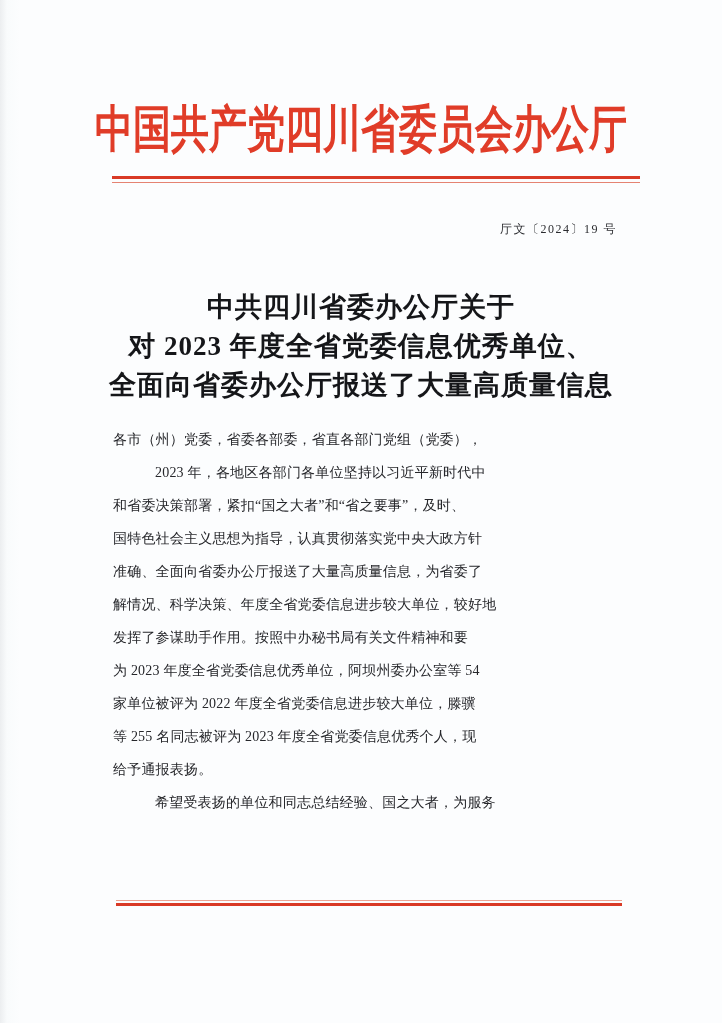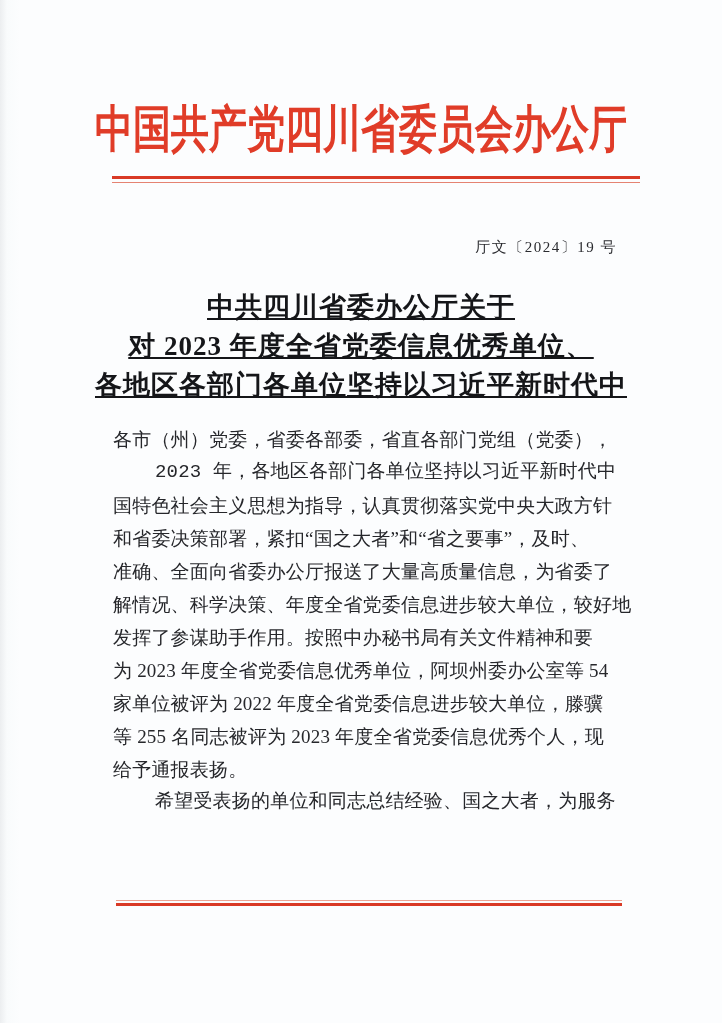--- a/index.html
+++ b/index.html
@@ -38,56 +38,54 @@
     position: absolute;
     top: 176px;
     left: 112px;
     width: 528px;
     height: 3px;
     border-top: 3px solid #d93a26;
     border-bottom: 1px solid #e58372;
   }
   .doc-number {
     position: absolute;
-    top: 238px;
+    top: 221px;
     right: 105px;
-    font-size: 15px;
+    font-size: 12px;
     letter-spacing: 1.5px;
     color: #2a2b2f;
     white-space: nowrap;
   }
   .title-block {
     position: absolute;
     top: 288px;
     left: 0;
     width: 100%;
     text-align: center;
     font-weight: 700;
     font-size: 27px;
     line-height: 39px;
     color: #151619;
     letter-spacing: 1px;
-    text-decoration: underline;
   }
   .body-block {
     position: absolute;
     top: 423px;
     left: 113px;
     width: 530px;
-    font-size: 19px;
+    font-size: 14px;
     line-height: 33px;
     color: #26272b;
     letter-spacing: 0.2px;
   }
   .body-line {
     white-space: nowrap;
   }
   .body-line.indent {
     padding-left: 42px;
-    font-family: Liberation Mono, monospace;
   }
   .bottom-divider {
     position: absolute;
     top: 900px;
     left: 116px;
     width: 506px;
     height: 2px;
     border-top: 1px solid #eba393;
     border-bottom: 3px solid #d93a26;
   }
@@ -99,28 +97,28 @@
 
   <div class="letterhead">中国共产党四川省委员会办公厅</div>
 
   <div class="letterhead-divider"></div>
 
   <div class="doc-number">厅文〔2024〕19 号</div>
 
   <div class="title-block">
     <div class="title-line">中共四川省委办公厅关于</div>
     <div class="title-line">对 2023 年度全省党委信息优秀单位、</div>
-    <div class="title-line">各地区各部门各单位坚持以习近平新时代中</div>
+    <div class="title-line">全面向省委办公厅报送了大量高质量信息</div>
   </div>
 
   <div class="body-block">
     <div class="body-line">各市（州）党委，省委各部委，省直各部门党组（党委），</div>
     <div class="body-line indent">2023 年，各地区各部门各单位坚持以习近平新时代中</div>
+    <div class="body-line">和省委决策部署，紧扣“国之大者”和“省之要事”，及时、</div>
     <div class="body-line">国特色社会主义思想为指导，认真贯彻落实党中央大政方针</div>
-    <div class="body-line">和省委决策部署，紧扣“国之大者”和“省之要事”，及时、</div>
     <div class="body-line">准确、全面向省委办公厅报送了大量高质量信息，为省委了</div>
     <div class="body-line">解情况、科学决策、年度全省党委信息进步较大单位，较好地</div>
     <div class="body-line">发挥了参谋助手作用。按照中办秘书局有关文件精神和要</div>
     <div class="body-line">为 2023 年度全省党委信息优秀单位，阿坝州委办公室等 54</div>
     <div class="body-line">家单位被评为 2022 年度全省党委信息进步较大单位，滕骥</div>
     <div class="body-line">等 255 名同志被评为 2023 年度全省党委信息优秀个人，现</div>
     <div class="body-line">给予通报表扬。</div>
     <div class="body-line indent">希望受表扬的单位和同志总结经验、国之大者，为服务</div>
   </div>
 

